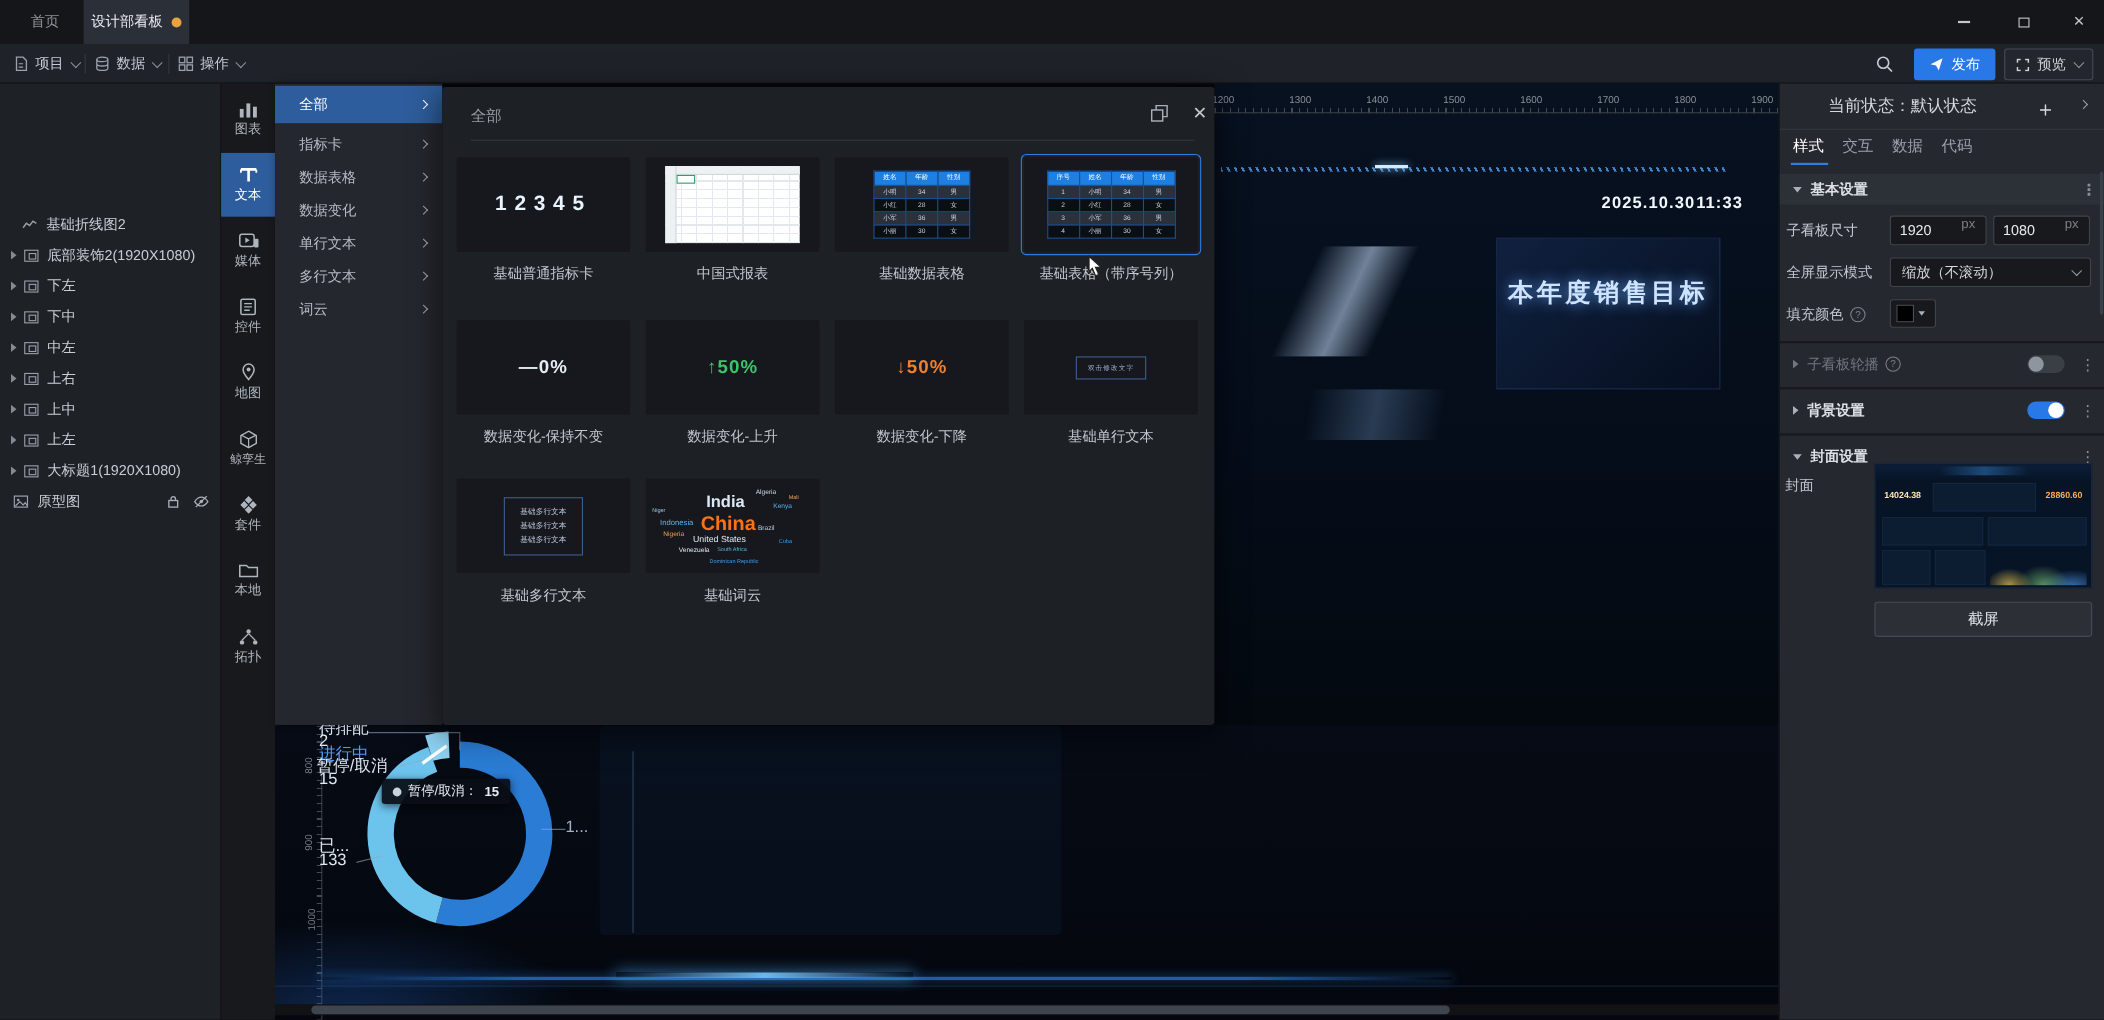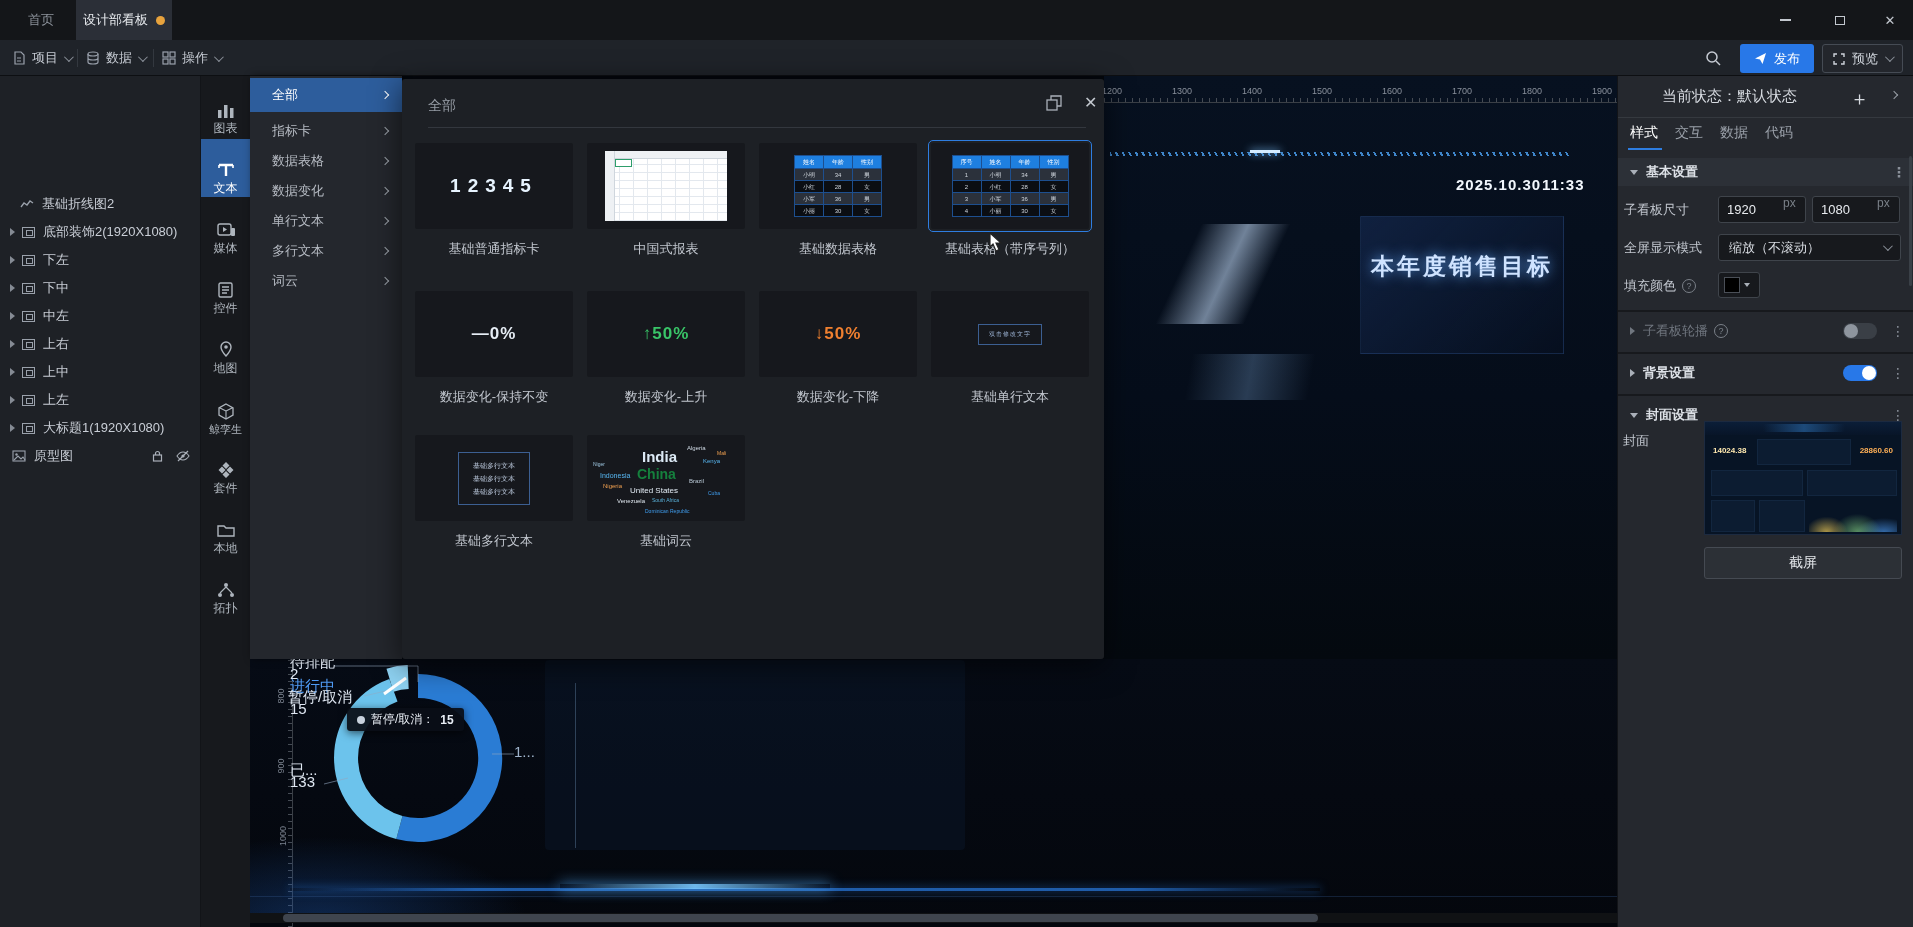--- a/index.html
+++ b/index.html
@@ -25,21 +25,21 @@
   
   .layers{position:absolute;left:0;top:76px;width:201px;height:851px;background:#1e2126;border-right:1px solid #121418}
   .layers-header{height:36px;display:flex;align-items:center;gap:8px;padding:0 12px;font-weight:bold;color:#e3e6ea;border-bottom:1px solid #2a2d33;background:#22252b}
   .layer-row{position:absolute;left:0;width:201px;height:28px;display:flex;align-items:center;color:#c9ced6;font-size:13px}
   .caret{width:0;height:0;border-left:5px solid #858b94;border-top:4px solid transparent;border-bottom:4px solid transparent;margin-left:10px}
   .gicon{width:13px;height:11px;border:1px solid #9aa1ab;margin-left:7px;position:relative}
   .gicon::after{content:"";position:absolute;right:1px;bottom:1px;width:5px;height:4px;border:1px solid #9aa1ab}
   .layer-label{margin-left:8px;white-space:nowrap}
   
   .navstrip{position:absolute;left:201px;top:76px;width:49px;height:851px;background:#17191d}
-  .nav-item{position:absolute;left:0;width:49px;height:58px;display:flex;flex-direction:column;align-items:center;justify-content:flex-end;gap:2px;color:#aeb5bd;font-size:12px}
+  .nav-item{position:absolute;left:0;width:49px;height:58px;display:flex;flex-direction:column;align-items:center;justify-content:center;gap:2px;color:#aeb5bd;font-size:12px}
   .nav-item.active{background:#2d5d9c;color:#fff}
   .nav-item svg{display:block}
   
   .catmenu{position:absolute;left:250px;top:76px;width:152px;height:583px;background:#24272d;box-shadow:2px 0 8px rgba(0,0,0,.45)}
   .cat-row{position:absolute;left:0;width:152px;height:30px;display:flex;align-items:center;color:#b6bbc3;font-size:13px;padding:0 14px 0 22px;justify-content:space-between}
   .cat-row.active{background:#2d5d9c;color:#fff;height:34px}
   
   .modal{position:absolute;left:402px;top:79px;width:702px;height:580px;background:rgba(30,33,38,.98);border-radius:3px;box-shadow:0 6px 30px rgba(0,0,0,.6)}
   .modal-title{position:absolute;left:26px;top:18px;color:#979da6;font-size:14px}
   .modal-div{position:absolute;left:26px;right:18px;top:48px;height:1px;background:#33373e}
@@ -58,21 +58,21 @@
   .sheet::before{content:"";position:absolute;left:0;top:0;width:122px;height:7px;background:#eef1f4;border-bottom:1px solid #cfd6dd}
   .sheet::after{content:"";position:absolute;left:0;top:0;width:9px;height:70px;background:#eef1f4;border-right:1px solid #cfd6dd}
   .sheet .selcell{position:absolute;left:10px;top:8px;width:17px;height:8px;border:1px solid #2e9e6b;background:#fff;z-index:2}
   .delta{font-size:17px;font-weight:bold;color:#e6edf5;letter-spacing:1px}
   .delta.up{color:#39c568}.delta.down{color:#f08030}
   .single-box{border:1px solid #3c5f92;color:#9fb6d8;font-size:6px;padding:5px 10px;letter-spacing:1px}
   .multi-box{border:1px solid #3c5f92;color:#b9c6da;font-size:7px;padding:6px 14px;text-align:center;line-height:13px}
   .wc{position:relative;width:152px;height:84px}
   .wc span{position:absolute;white-space:nowrap}
   .wc .w0{left:52px;top:12px;font-size:15px;font-weight:bold;color:#dce9f5}
-  .wc .w1{left:47px;top:30px;font-size:14px;font-weight:bold;color:#15803d}
+  .wc .w1{left:47px;top:30px;font-size:18px;font-weight:bold;color:#f97316}
   .wc .w2{left:40px;top:50px;font-size:8px;color:#e2ebf4}
   .wc .w3{left:10px;top:36px;font-size:7px;color:#57b7f2}
   .wc .w4{left:13px;top:47px;font-size:6px;color:#f0a050}
   .wc .w5{left:97px;top:9px;font-size:6px;color:#cfd9e4}
   .wc .w6{left:113px;top:22px;font-size:6px;color:#57b7f2}
   .wc .w7{left:99px;top:42px;font-size:6px;color:#bccbd8}
   .wc .w8{left:27px;top:62px;font-size:6px;color:#dfe7ef}
   .wc .w9{left:62px;top:61px;font-size:5px;color:#59b0d8}
   .wc .w10{left:127px;top:14px;font-size:5px;color:#f0a050}
   .wc .w11{left:118px;top:54px;font-size:5px;color:#3f9ef0}

